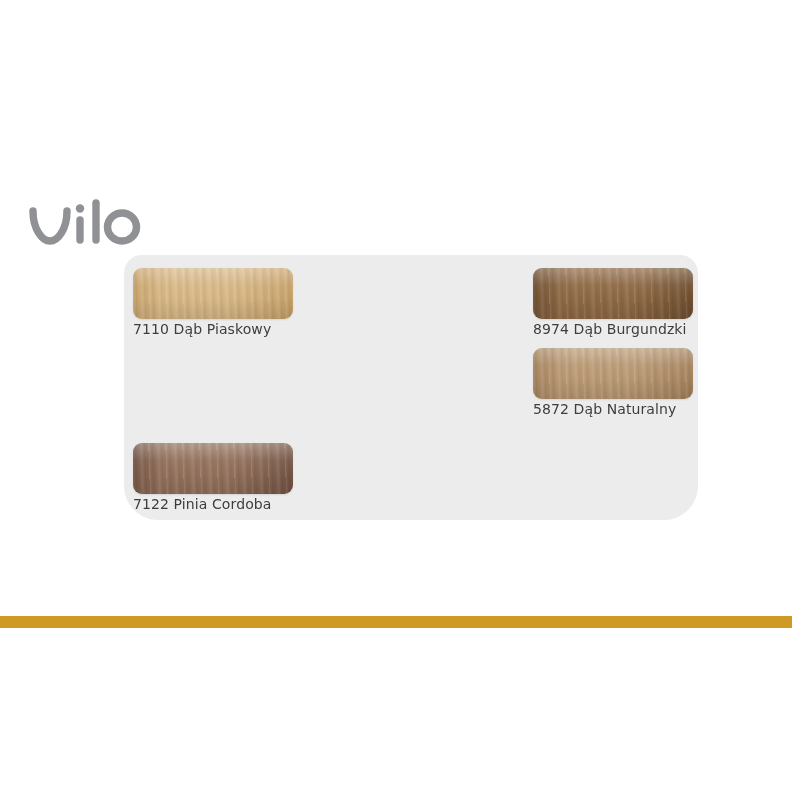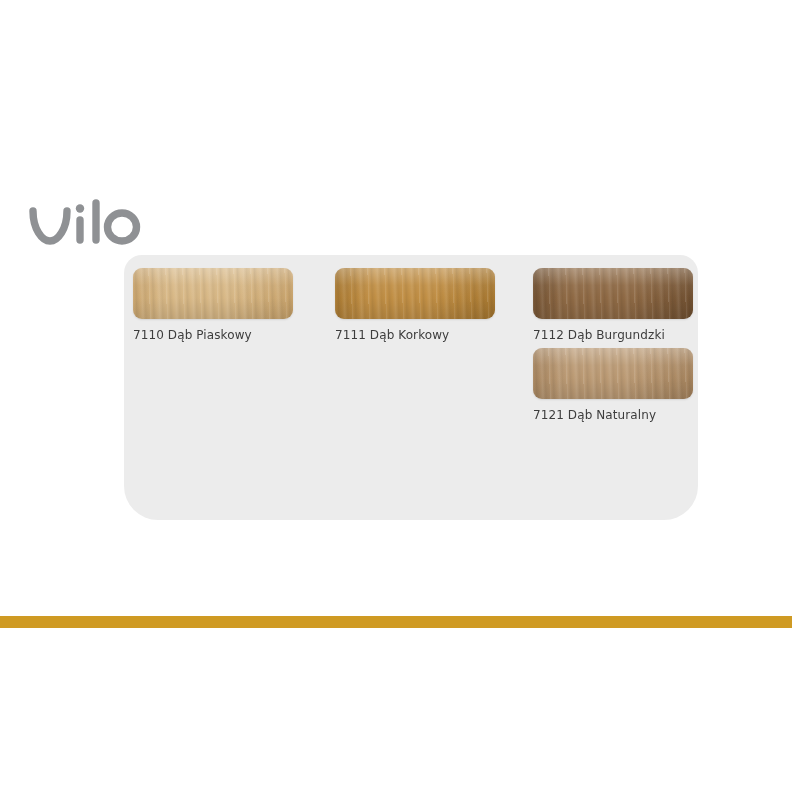--- a/index.html
+++ b/index.html
@@ -98,22 +98,22 @@
     inset: 0;
     background: linear-gradient(180deg,
       rgba(255,255,255,0.30) 0%,
       rgba(255,255,255,0.05) 34%,
       rgba(0,0,0,0.00) 58%,
       rgba(0,0,0,0.10) 100%);
     pointer-events: none;
   }
 
   .swatch-label {
-    margin-top: 9px;
-    font-size: 12px;
+    margin-top: 2px;
+    font-size: 14px;
     color: #3d3d3d;
     letter-spacing: 0.1px;
     white-space: nowrap;
   }
 
   
   #accent-bar {
     position: absolute;
     left: 0;
     top: 616px;
@@ -140,41 +140,41 @@
 <div id="samples-card" style="background: rgb(236, 236, 236);">
   <div class="swatch-grid">
 
     <div class="swatch-cell col-1 row-1">
       <div class="swatch-chip" style="background: linear-gradient(103deg, rgb(199, 161, 105) 0%, rgb(216, 184, 134) 22%, rgb(216, 184, 134) 62%, rgb(199, 161, 105) 100%);">
         <div class="swatch-gloss"></div>
       </div>
       <div class="swatch-label">7110 Dąb Piaskowy</div>
     </div>
 
-    <div class="swatch-cell col-2 row-1">
-      <div class="swatch-chip" style="background: linear-gradient(103deg, rgb(165, 118, 47) 0%, rgb(193, 143, 69) 22%, rgb(193, 143, 69) 62%, rgb(165, 118, 47) 100%);">
-        <div class="swatch-gloss"></div>
-      </div>
-      <div class="swatch-label">7111 Dąb Korkowy</div>
-    </div>
 
     <div class="swatch-cell col-3 row-1">
       <div class="swatch-chip" style="background: linear-gradient(103deg, rgb(111, 79, 48) 0%, rgb(143, 106, 69) 22%, rgb(143, 106, 69) 62%, rgb(111, 79, 48) 100%);">
         <div class="swatch-gloss"></div>
       </div>
-      <div class="swatch-label">7112 Dąb Burgundzki</div>
+      <div class="swatch-label">8974 Dąb Burgundzki</div>
     </div>
 
 
 
     <div class="swatch-cell col-3 row-2">
       <div class="swatch-chip" style="background: linear-gradient(103deg, rgb(164, 130, 92) 0%, rgb(187, 154, 116) 22%, rgb(187, 154, 116) 62%, rgb(164, 130, 92) 100%);">
         <div class="swatch-gloss"></div>
       </div>
-      <div class="swatch-label">7121 Dąb Naturalny</div>
+      <div class="swatch-label">5872 Dąb Naturalny</div>
     </div>
 
+    <div class="swatch-cell col-1 row-3">
+      <div class="swatch-chip" style="background: linear-gradient(103deg, rgb(115, 84, 68) 0%, rgb(148, 113, 92) 22%, rgb(148, 113, 92) 62%, rgb(115, 84, 68) 100%);">
+        <div class="swatch-gloss"></div>
+      </div>
+      <div class="swatch-label">7122 Pinia Cordoba</div>
+    </div>
 
 
   </div>
 </div>
 
 <div id="accent-bar" style="background: rgb(207, 154, 35);"></div>
 
 </body></html>

